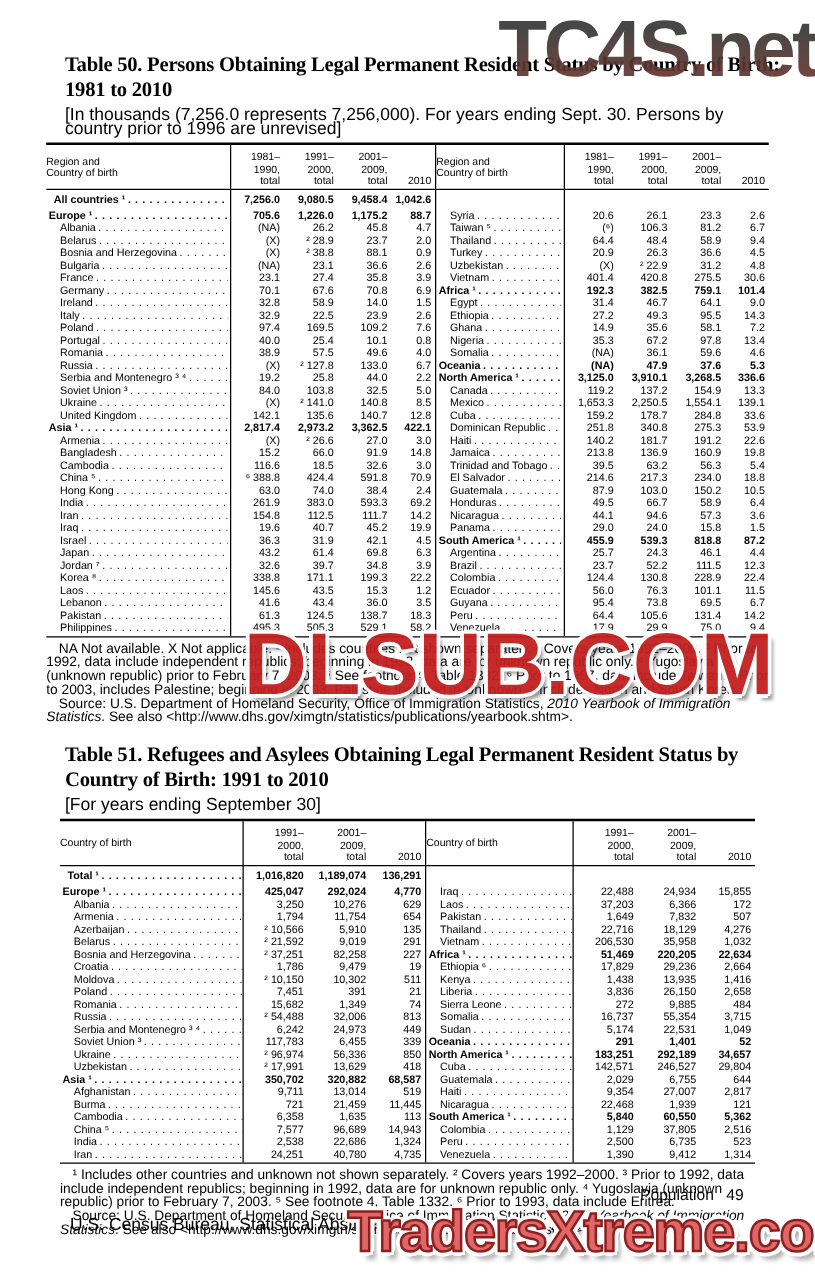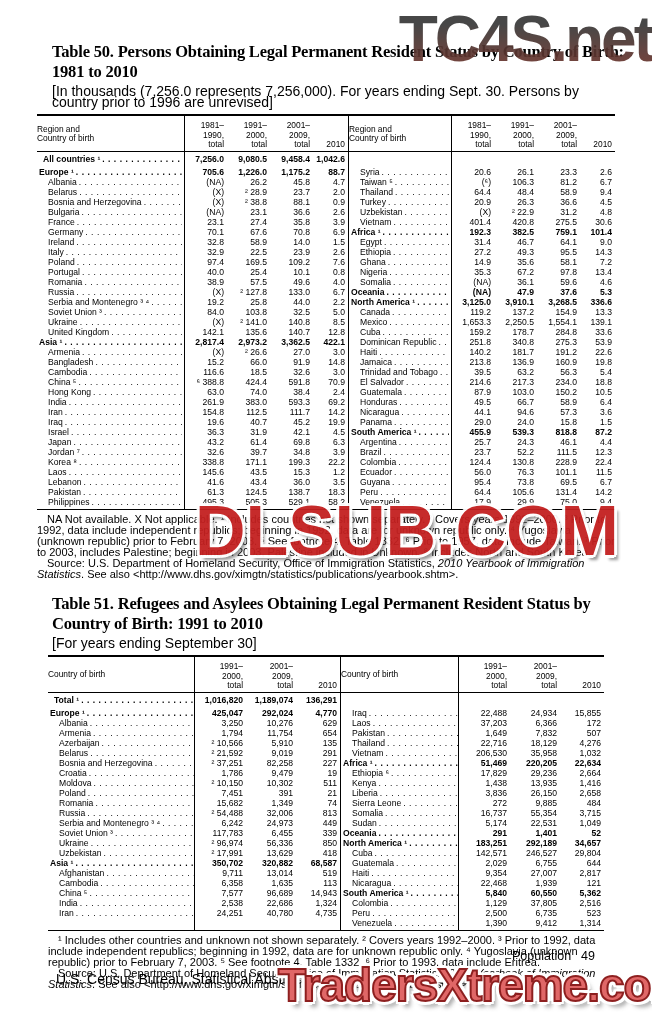--- a/index.html
+++ b/index.html
@@ -829,20 +829,27 @@
             <span class="num">68,587</span>
           </div>
           <div class="row i2">
             <span class="lbl">Afghanistan</span>
             <span class="dots"></span>
             <span class="num">9,711</span>
             <span class="num">13,014</span>
             <span class="num">519</span>
           </div>
           <div class="row i2">
+            <span class="lbl">Burma</span>
+            <span class="dots"></span>
+            <span class="num">721</span>
+            <span class="num">21,459</span>
+            <span class="num">11,445</span>
+          </div>
+          <div class="row i2">
             <span class="lbl">Cambodia</span>
             <span class="dots"></span>
             <span class="num">6,358</span>
             <span class="num">1,635</span>
             <span class="num">113</span>
           </div>
           <div class="row i2">
             <span class="lbl">China ⁵</span>
             <span class="dots"></span>
             <span class="num">7,577</span>

